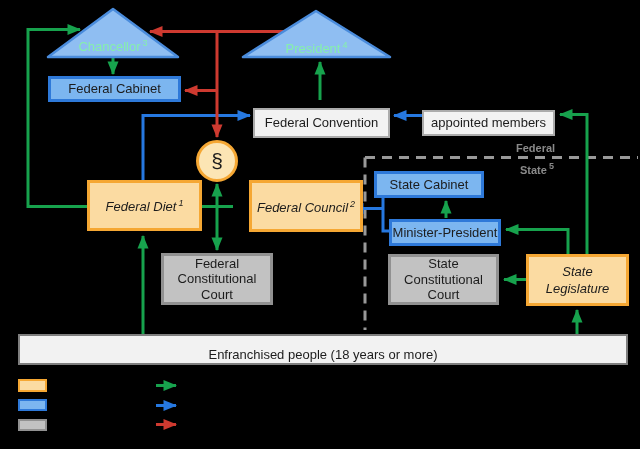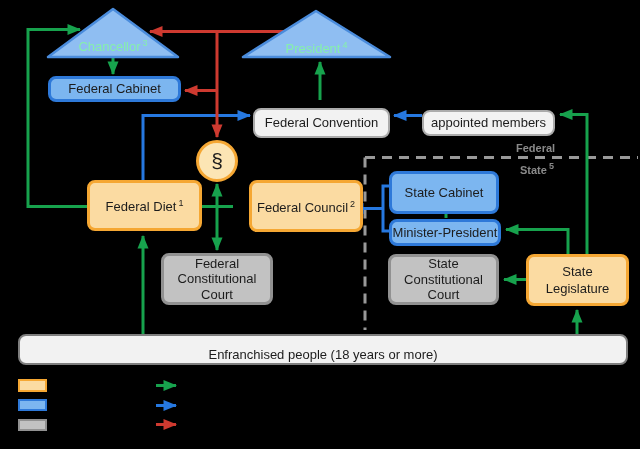--- a/index.html
+++ b/index.html
@@ -13,25 +13,25 @@
   .wire.blue{stroke:var(--arrow-blue,#2678E0);}
   .wire.red{stroke:var(--arrow-red,#CE3A30);}
   .wire.dashed{stroke:var(--divider,#999);stroke-dasharray:10 7;}
   .mh{stroke:none;}
   .mh.g{fill:var(--arrow-green,#17A24D);}
   .mh.b{fill:var(--arrow-blue,#2678E0);}
   .mh.r{fill:var(--arrow-red,#CE3A30);}
   .node{
     position:absolute;box-sizing:border-box;z-index:2;
     display:flex;align-items:center;justify-content:center;text-align:center;
-    font-size:13px;line-height:16px;color:#1c1c1c;border-radius:8px;
+    font-size:13px;line-height:16px;color:#1c1c1c;
   }
   .lbl{white-space:pre-line;}
   sup{font-size:9px;margin-left:2px;}
-  .orange{background:var(--orange-fill,#FBDBA2);border:3px solid var(--orange-border,#F5A733);}
+  .orange{background:var(--orange-fill,#FBDBA2);border:3px solid var(--orange-border,#F5A733);font-style:italic;}
   .bluebox{background:var(--blue-fill,#7CB6F0);border:3px solid var(--blue-border,#2E79D9);}
   .graybox{background:var(--gray-fill,#C2C2C2);border:3px solid var(--gray-border,#919191);}
   .litebox{background:var(--lightgray-fill,#F2F2F2);border:2px solid var(--lightgray-border,#ABABAB);margin-top:8px;}
   .peoplebox{background:var(--lightgray-fill,#F2F2F2);border:2px solid #7e7e7e;align-items:flex-end;}
   .law-circle{border-radius:50%;background:#FCE5B4;border:3px solid var(--orange-border,#F5A733);font-size:21px;}
   .tri{position:absolute;z-index:2;}
   .tri svg{display:block;}
   .tri-shape{fill:var(--triangle-fill,#8FBEF2);stroke:var(--triangle-border,#4A8CDC);stroke-width:2.5;stroke-linejoin:round;}
   .tri-label{position:absolute;left:0;right:0;bottom:6px;text-align:center;font-size:13px;color:#86efac;}
   .region-label{position:absolute;z-index:2;font-size:11px;color:#8a8a8a;font-weight:bold;}
@@ -124,21 +124,21 @@
   <div class="node orange" style="left:249px;top:180px;width:114px;height:52px">
     <span class="lbl"><span>Federal Council</span><sup>2</sup></span>
   </div>
 
   <div class="node graybox" style="left:161px;top:253px;width:112px;height:52px;line-height:15.5px">
     <span class="lbl">Federal
 Constitutional
 Court</span>
   </div>
 
-  <div class="node bluebox" style="left:389px;top:171px;width:110px;height:43px">
+  <div class="node bluebox" style="left:374px;top:171px;width:110px;height:27px">
     <span class="lbl">State Cabinet</span>
   </div>
 
   <div class="node bluebox" style="left:389px;top:219px;width:112px;height:27px">
     <span class="lbl">Minister-President</span>
   </div>
 
   <div class="node graybox" style="left:388px;top:254px;width:111px;height:51px;line-height:15.5px">
     <span class="lbl">State
 Constitutional

